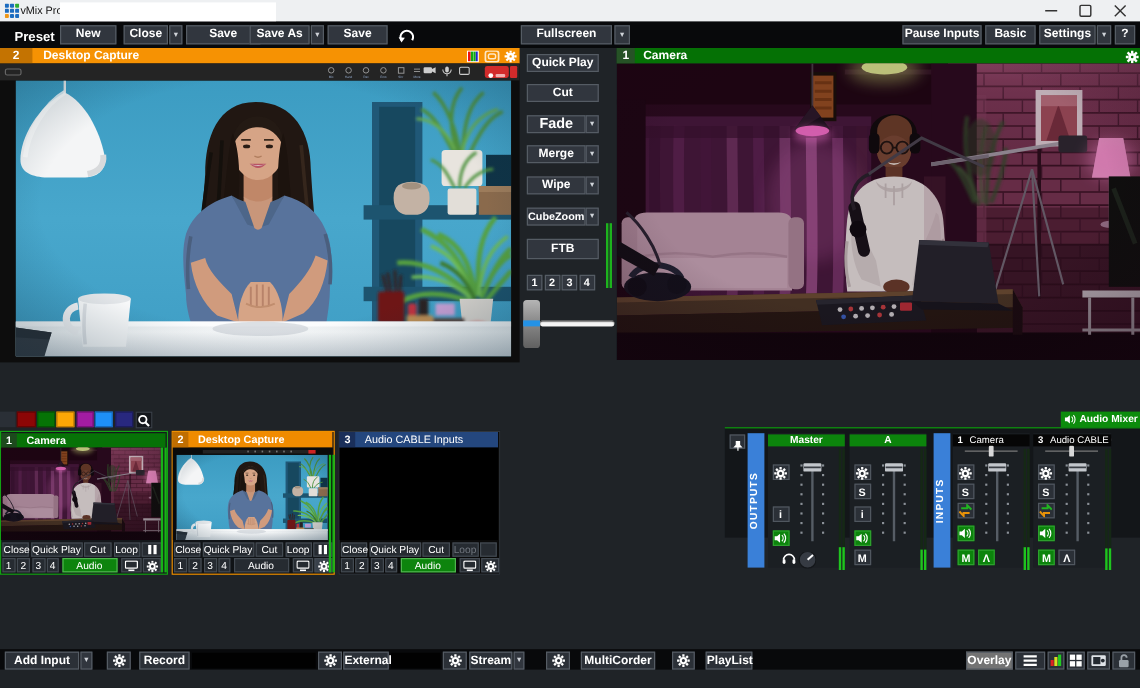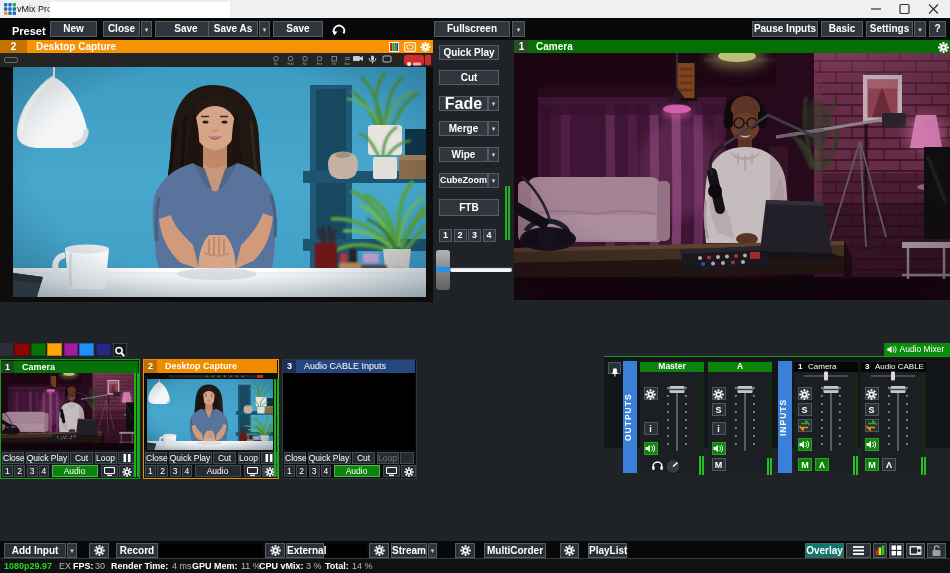--- a/index.html
+++ b/index.html
@@ -447,21 +447,21 @@
     <div class="abs" style="left:425px;top:2px;width:6px;height:10px;background:#d22b2b;border-radius:1px"></div>
   </div>
 
   <svg id="pvw-scene" class="abs" style="left:13px;top:14px" width="413" height="230" viewBox="0 0 413 230">
         <use href="#scnpvw"></use>
       </svg>
 </div>
 
 <div class="btn" style="left:439px;top:45px;width:60px;height:15px;line-height:13px;font-size:10px">Quick Play</div>
 <div class="btn" style="left:439px;top:70px;width:60px;height:15px;line-height:13px;font-size:10px">Cut</div>
-<div class="btn" style="left:439px;top:96px;width:49px;height:15px;line-height:13px;font-size:16px">Fade</div>
+<div class="btn" style="left:439px;top:96px;width:49px;height:15px;line-height:13px;font-size:12px">Fade</div>
 <div class="drop" style="left:488px;top:96px;width:11px;height:15px;line-height:14px">▾</div>
 <div class="btn" style="left:439px;top:121px;width:49px;height:15px;line-height:13px;font-size:10px">Merge</div>
 <div class="drop" style="left:488px;top:121px;width:11px;height:15px;line-height:14px">▾</div>
 <div class="btn" style="left:439px;top:147px;width:49px;height:15px;line-height:13px;font-size:10px">Wipe</div>
 <div class="drop" style="left:488px;top:147px;width:11px;height:15px;line-height:14px">▾</div>
 <div class="btn" style="left:439px;top:173px;width:49px;height:15px;line-height:13px;font-size:9px">CubeZoom</div>
 <div class="drop" style="left:488px;top:173px;width:11px;height:15px;line-height:14px">▾</div>
 <div class="btn" style="left:439px;top:199px;width:60px;height:17px;line-height:15px;font-size:10px">FTB</div>
 <div class="btn" style="left:439px;top:229px;width:13px;height:13px;line-height:11px;font-size:9px">1</div>
 <div class="btn" style="left:453.5px;top:229px;width:13px;height:13px;line-height:11px;font-size:9px">2</div>
@@ -607,21 +607,21 @@
   <div class="ibtn" style="left:50.5px;top:105px;width:46px;background:#0d840d;border-color:#4fb54f">Audio</div>
   <div class="ibtn" style="left:99.5px;top:105px;width:17px"><svg width="11" height="9" viewBox="0 0 11 9" style="margin-top:1px">
           <rect x="0.5" y="0.5" width="10" height="6" rx="1" fill="none" stroke="#fff" stroke-width="1.1"></rect>
           <line x1="3" y1="8.3" x2="8" y2="8.3" stroke="#fff" stroke-width="1.3"></line>
         </svg></div>
   <div class="ibtn gearbtn" style="left:118px;top:105px;width:15px"><svg width="10" height="10" viewBox="0 0 10 10" style="margin-top:0.5px">
           <use href="#gearw"></use>
         </svg></div>
 </div>
 
-<div class="abs" style="left:883.5px;top:342.5px;width:66.5px;height:13.5px;background:#0c8c0c;color:#fff;font-size:9px;font-weight:normal;line-height:13px">
+<div class="abs" style="left:883.5px;top:342.5px;width:66.5px;height:13.5px;background:#0c8c0c;color:#fff;font-size:9px;font-weight:bold;line-height:13px">
   <svg style="position:absolute;left:3px;top:2.5px" width="10" height="9" viewBox="0 0 12 10">
         <use href="#spk"></use>
       </svg>
   <span class="abs" style="left:16px;font-size:8.5px">Audio Mixer</span>
 </div>
 <div class="abs" style="left:604px;top:356px;width:346px;height:92px;background:#131619;border-top:1.5px solid #0e9b0e">
 
   <div class="abs" style="left:4px;top:5px;width:13px;height:12px;background:#2b3037;border:1px solid #50575f">
     <svg width="9" height="9" viewBox="0 0 10 10" style="margin:0.5px 0 0 1px">
           <path d="M4 1 L7 1 L7 4.5 L8.5 6 L2.5 6 L4 4.5 z M5.5 6 L5.5 9.5" stroke="#fff" stroke-width="1.1" fill="#fff"></path>
@@ -839,21 +839,21 @@
   <div class="btn" style="left:391px;top:1.5px;width:36px;height:15px;line-height:13px;font-size:10px;background:#2b3037">Stream</div>
   <div class="drop" style="left:428px;top:1.5px;width:9px;height:15px;line-height:14px">▾</div>
   <div class="btn gb" style="left:455px;top:1.5px;width:20px;height:15px;background:#2b3037"><svg width="11" height="11" viewBox="0 0 10 10" style="margin-top:1px">
           <use href="#gearw"></use>
         </svg></div>
   <div class="btn" style="left:484px;top:1.5px;width:62px;height:15px;line-height:13px;font-size:10px;background:#2b3037">MultiCorder</div>
   <div class="btn gb" style="left:560px;top:1.5px;width:19px;height:15px;background:#2b3037"><svg width="11" height="11" viewBox="0 0 10 10" style="margin-top:1px">
           <use href="#gearw"></use>
         </svg></div>
   <div class="btn" style="left:588px;top:1.5px;width:39px;height:15px;line-height:13px;font-size:10px;background:#2b3037">PlayList</div>
-  <div class="btn" style="left:805px;top:1.5px;width:39px;height:15px;line-height:13px;font-size:10px;background:#0f766e">Overlay</div>
+  <div class="btn" style="left:805px;top:1.5px;width:39px;height:15px;line-height:13px;font-size:10px;background:#737373">Overlay</div>
   <div class="btn" style="left:845.5px;top:1.5px;width:25px;height:15px;background:#2b3037">
     <svg width="13" height="11" viewBox="0 0 13 11" style="margin-top:1.5px">
           <g stroke="#fff" stroke-width="1.8">
             <line x1="1" y1="2" x2="12" y2="2"></line>
             <line x1="1" y1="5.5" x2="12" y2="5.5"></line>
             <line x1="1" y1="9" x2="12" y2="9"></line>
           </g>
         </svg>
   </div>
   <div class="btn" style="left:872.5px;top:1.5px;width:14.5px;height:15px;background:#2b3037">
@@ -881,28 +881,14 @@
         </svg>
   </div>
   <div class="btn" style="left:926.5px;top:1.5px;width:19px;height:15px;background:#2b3037">
     <svg width="11" height="12" viewBox="0 0 11 12" style="margin-top:1px">
           <rect x="1.5" y="5" width="8" height="6" rx="1" fill="#9aa1a8"></rect>
           <path d="M3.5 5 V3.2 a2.2 2.2 0 0 1 4.4 0" fill="none" stroke="#9aa1a8" stroke-width="1.5"></path>
         </svg>
   </div>
 </div>
 
-<div id="statusbar" class="abs" style="left:0;top:558px;width:950px;height:15px;background:#111;border-top:1px solid #3a3a3a;font-size:9px;line-height:15px">
-  <b class="abs" style="left:4px;color:#21d821">1080p29.97</b>
-  <span class="abs" style="left:59px;color:#b8b8b8">EX</span>
-  <b class="abs" style="left:73px;color:#fff">FPS:</b>
-  <span class="abs" style="left:95px;color:#b8b8b8">30</span>
-  <b class="abs" style="left:111px;color:#fff">Render Time:</b>
-  <span class="abs" style="left:172px;color:#b8b8b8">4 ms</span>
-  <b class="abs" style="left:192px;color:#fff">GPU Mem:</b>
-  <span class="abs" style="left:241px;color:#b8b8b8">11 %</span>
-  <b class="abs" style="left:259px;color:#fff">CPU vMix:</b>
-  <span class="abs" style="left:306px;color:#b8b8b8">3 %</span>
-  <b class="abs" style="left:325px;color:#fff">Total:</b>
-  <span class="abs" style="left:352px;color:#b8b8b8">14 %</span>
-</div>
 
 </div>
 
 </body></html>

